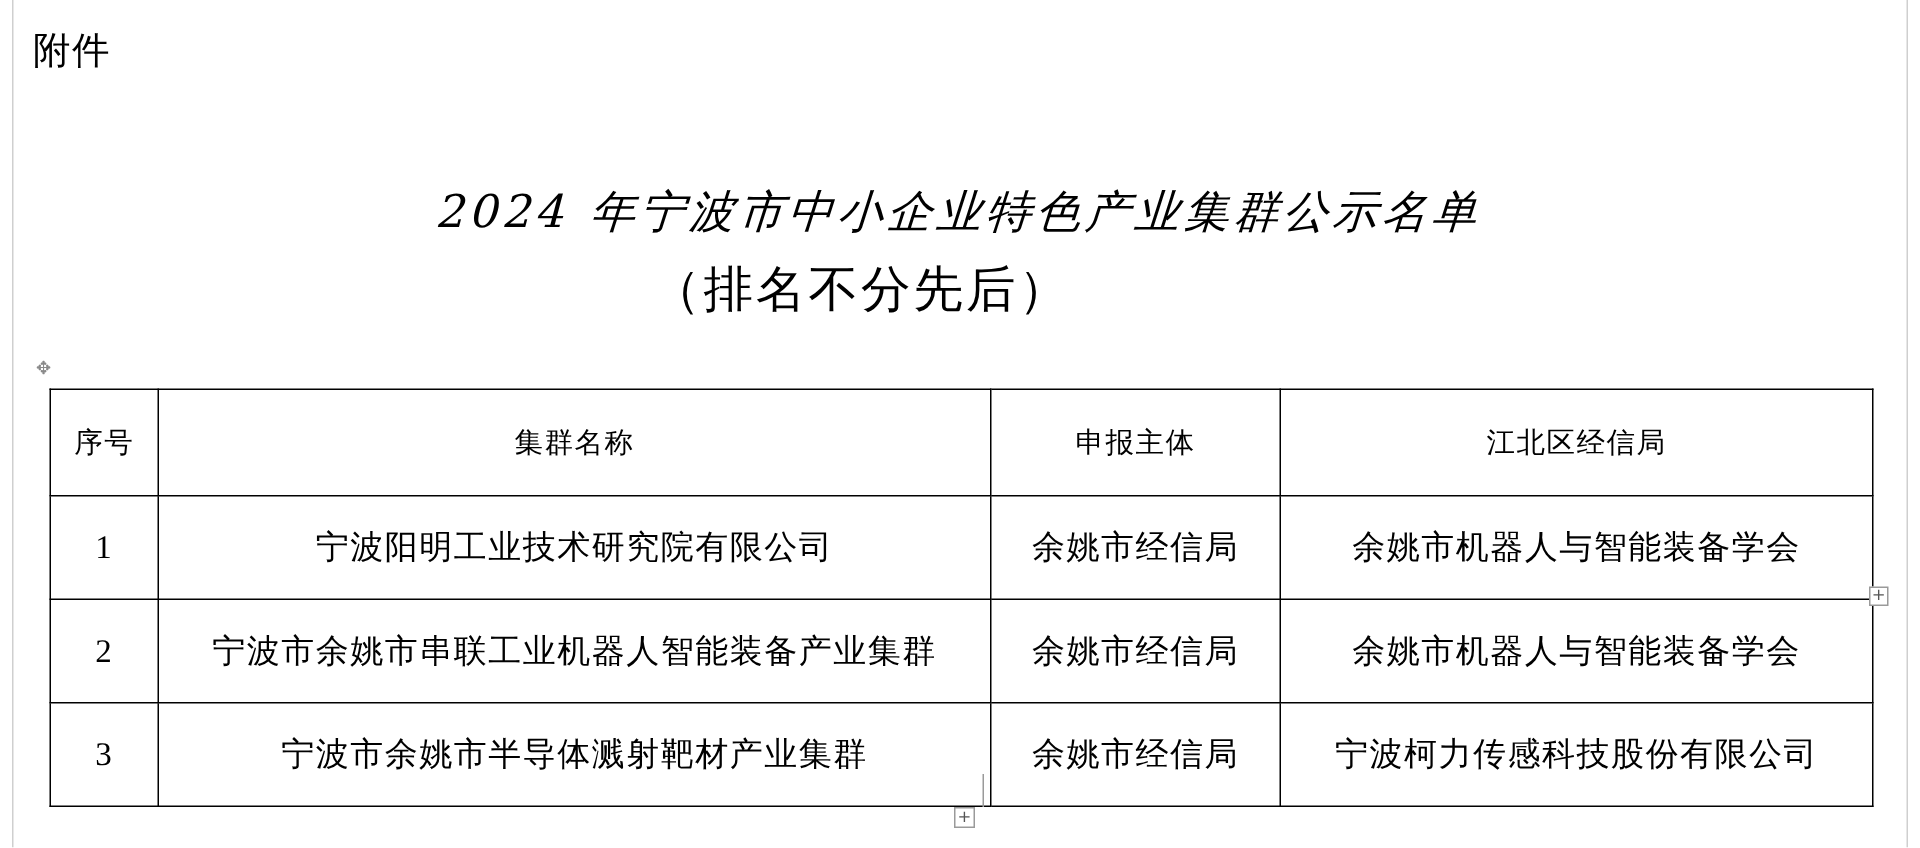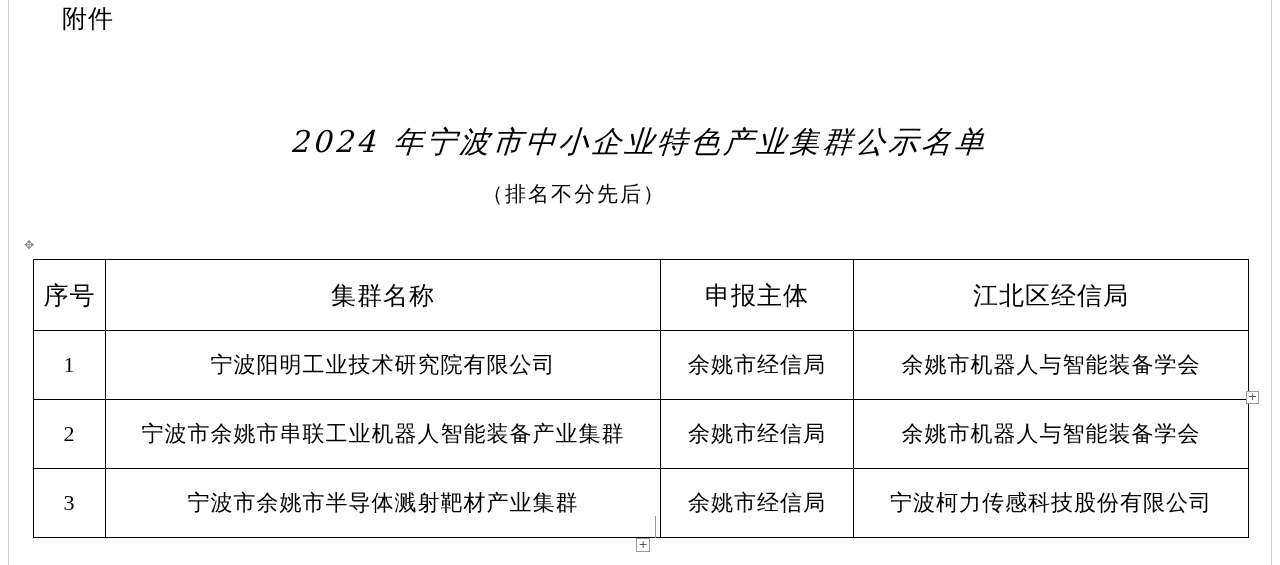--- a/index.html
+++ b/index.html
@@ -30,26 +30,25 @@
     right: 8px;
     top: 0;
     width: 1px;
     height: 565px;
     background: #cfcfcf;
   }
 
   .attachment-label {
     position: absolute;
     left: 22px;
-    top: 2px;
+    top: 20px;
     font-size: 25px;
     line-height: 32px;
-    font-family: Liberation Sans, sans-serif;
+    font-family: Liberation Mono, monospace;
     letter-spacing: 1px;
-    margin-left: 40px;
   }
 
   .doc-title {
     position: absolute;
     left: 0;
     top: 122px;
     width: 1280px;
     text-align: center;
     font-size: 30px;
     line-height: 40px;
@@ -59,21 +58,21 @@
     font-weight: 500;
     transform: skewX(-4deg);
   }
 
   .doc-subtitle {
     position: absolute;
     left: 0;
     top: 176px;
     width: 1148px;
     text-align: center;
-    font-size: 21px;
+    font-size: 33px;
     line-height: 36px;
     letter-spacing: 2px;
     font-family: "Liberation Serif", "DejaVu Serif", serif;
   }
 
   
   .table-wrap {
     position: absolute;
     left: 33px;
     top: 259px;
@@ -90,21 +89,21 @@
     vertical-align: middle;
     font-size: 22px;
     font-weight: normal;
     font-family: "Liberation Serif", "DejaVu Serif", serif;
     padding: 0;
     height: 68px;
     letter-spacing: 1px;
   }
   table.list-table thead td {
     height: 70px;
-    font-size: 25px;
+    font-size: 19px;
   }
   col.c-idx  { width: 72px; }
   col.c-name { width: 555px; }
   col.c-subj { width: 193px; }
   col.c-oper { width: 395px; }
 
   
   .handle {
     position: absolute;
     font-size: 12px;

